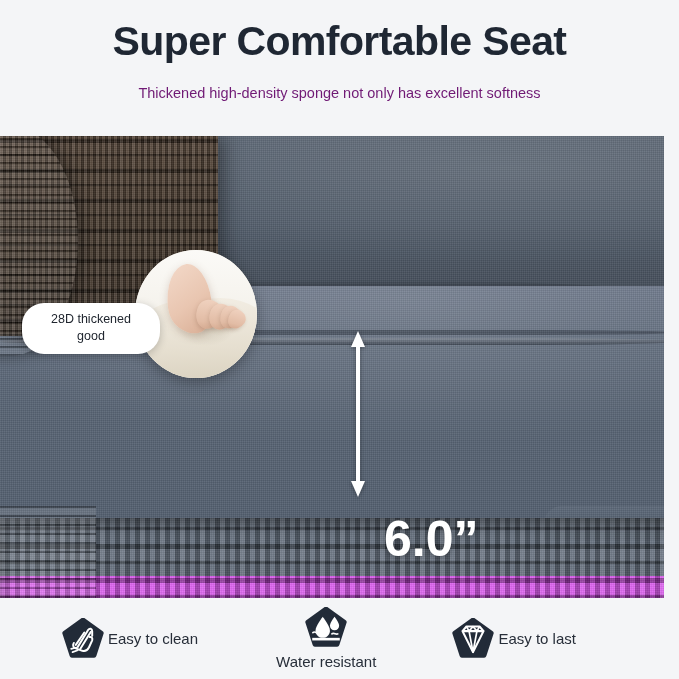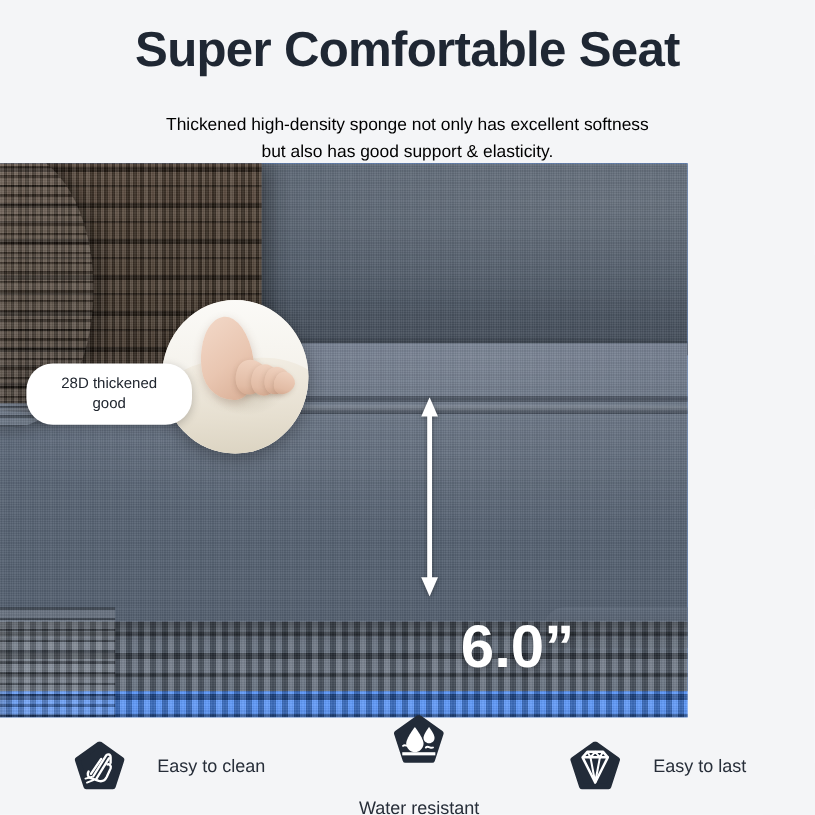--- a/index.html
+++ b/index.html
@@ -32,37 +32,37 @@
   .headline {
     margin: 0;
     padding-top: 16px;
     font-size: 41px;
     font-weight: bold;
     letter-spacing: -0.6px;
     color: #1f2733;
     line-height: 1.25;
   }
   .subhead {
-    margin: 16px;
+    margin: 5px;
     padding-top: 10px;
     font-size: 14.5px;
     font-weight: normal;
-    color: #000000;
+    color: #701a75;
     line-height: 1.55;
   }
   .subhead-line { display: block; }
 
   
   .photo {
     position: absolute;
     left: 0; top: 136px;
-    width: 573px;
+    width: 664px;
     height: 462px;
     overflow: hidden;
-    background: #3b82f6;
+    background: #d946ef;
     text-decoration: underline;
   }
 
   
   .cushion-back {
     position: absolute;
     left: 0; top: 0;
     width: 679px; height: 160px;
     background:
       radial-gradient(120% 100% at 75% 20%, rgba(255,255,255,0.10), rgba(0,0,0,0) 60%),
@@ -282,21 +282,21 @@
     left: 0; top: 598px;
     width: 679px;
     height: 81px;
     background: #f4f5f7;
     display: flex;
     align-items: center;
   }
   .feature {
     display: flex;
     align-items: center;
-    gap: 27px;
+    gap: 4px;
   }
   .feature-1 { margin-left: 62px; }
   .feature-2 { margin-left: 78px; flex-direction: column; }
   .feature-3 { margin-left: 76px; }
 
   .badge {
     width: 42px; height: 42px;
     flex: 0 0 auto;
   }
   .feature-label {
@@ -307,21 +307,20 @@
 </style>
 </head>
 <body>
 
 <div class="infographic">
 
   <div class="header">
     <h1 class="headline">Super Comfortable Seat</h1>
     <p class="subhead">
       <span class="subhead-line">Thickened high-density sponge not only has excellent softness</span>
-      <span class="subhead-line">but also has good support &amp; elasticity.</span>
     </p>
   </div>
 
   <div class="photo">
 
     <div class="cushion-back"></div>
 
     <div class="cushion-seat">
       <div class="seam-2"></div>
       <div class="seam"></div>

